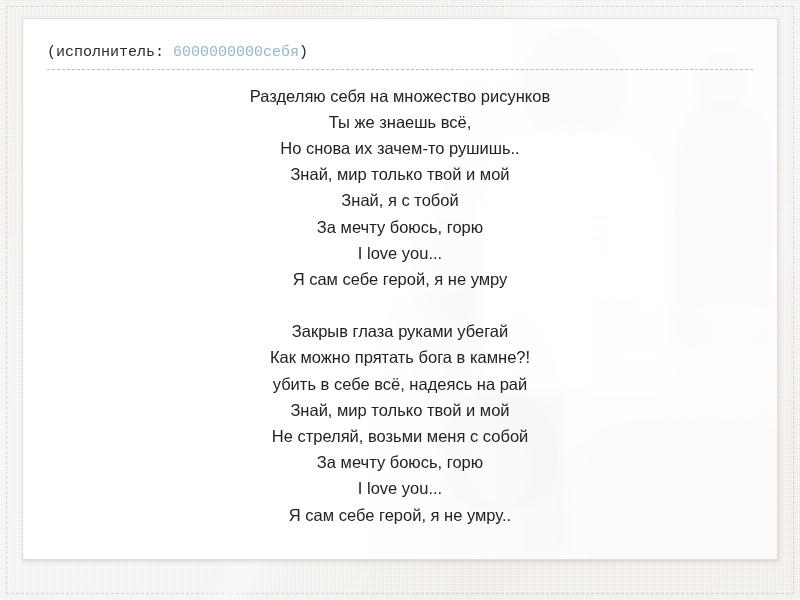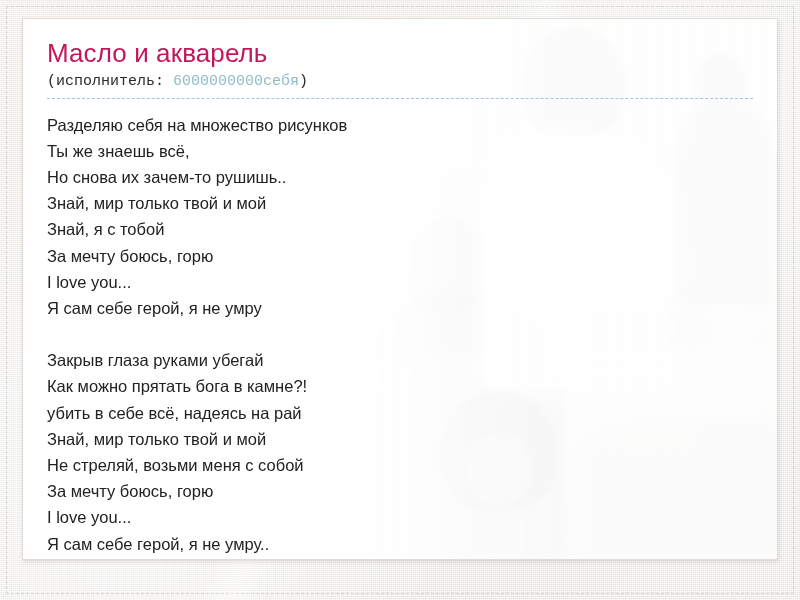--- a/index.html
+++ b/index.html
@@ -239,21 +239,21 @@
     border-top: 1px dashed #a9c3d4;
   }
 
   #lyrics {
     margin-top: 13px;
     font-size: 16.5px;
     line-height: 26.2px;
     color: #222222;
     white-space: pre-wrap;
   }
-  #lyrics .line { min-height: 26px; }
+  #lyrics .line { min-height: 26px; text-align: center; }
   #lyrics .blank { height: 26px; }
 </style>
 </head>
 <body>
 
 <div id="frame"></div>
 
 <div id="card">
 
   <div id="photo">
@@ -272,21 +272,20 @@
     <div class="ph fig-far-body"></div>
     <div class="ph fig-boy-hair"></div>
     <div class="ph fig-boy-face"></div>
     <div class="ph fore-right"></div>
     <div class="ph wash"></div>
     <div class="ph fade"></div>
   </div>
 
   <div id="content">
 
-    <h1 id="song-title">Масло и акварель</h1>
 
     <p id="artist-line">
       <span>(исполнитель: </span><a id="artist-link" href="#">6000000000себя</a><span>)</span>
     </p>
 
     <hr id="header-rule">
 
     <div id="lyrics"><div class="line">Разделяю себя на множество рисунков</div><div class="line">Ты же знаешь всё,</div><div class="line">Но снова их зачем-то рушишь..</div><div class="line">Знай, мир только твой и мой</div><div class="line">Знай, я с тобой</div><div class="line">За мечту боюсь, горю</div><div class="line">I love you...</div><div class="line">Я сам себе герой, я не умру</div><div class="blank"></div><div class="line">Закрыв глаза руками убегай</div><div class="line">Как можно прятать бога в камне?!</div><div class="line">убить в себе всё, надеясь на рай</div><div class="line">Знай, мир только твой и мой</div><div class="line">Не стреляй, возьми меня с собой</div><div class="line">За мечту боюсь, горю</div><div class="line">I love you...</div><div class="line">Я сам себе герой, я не умру..</div></div>
 
   </div>

